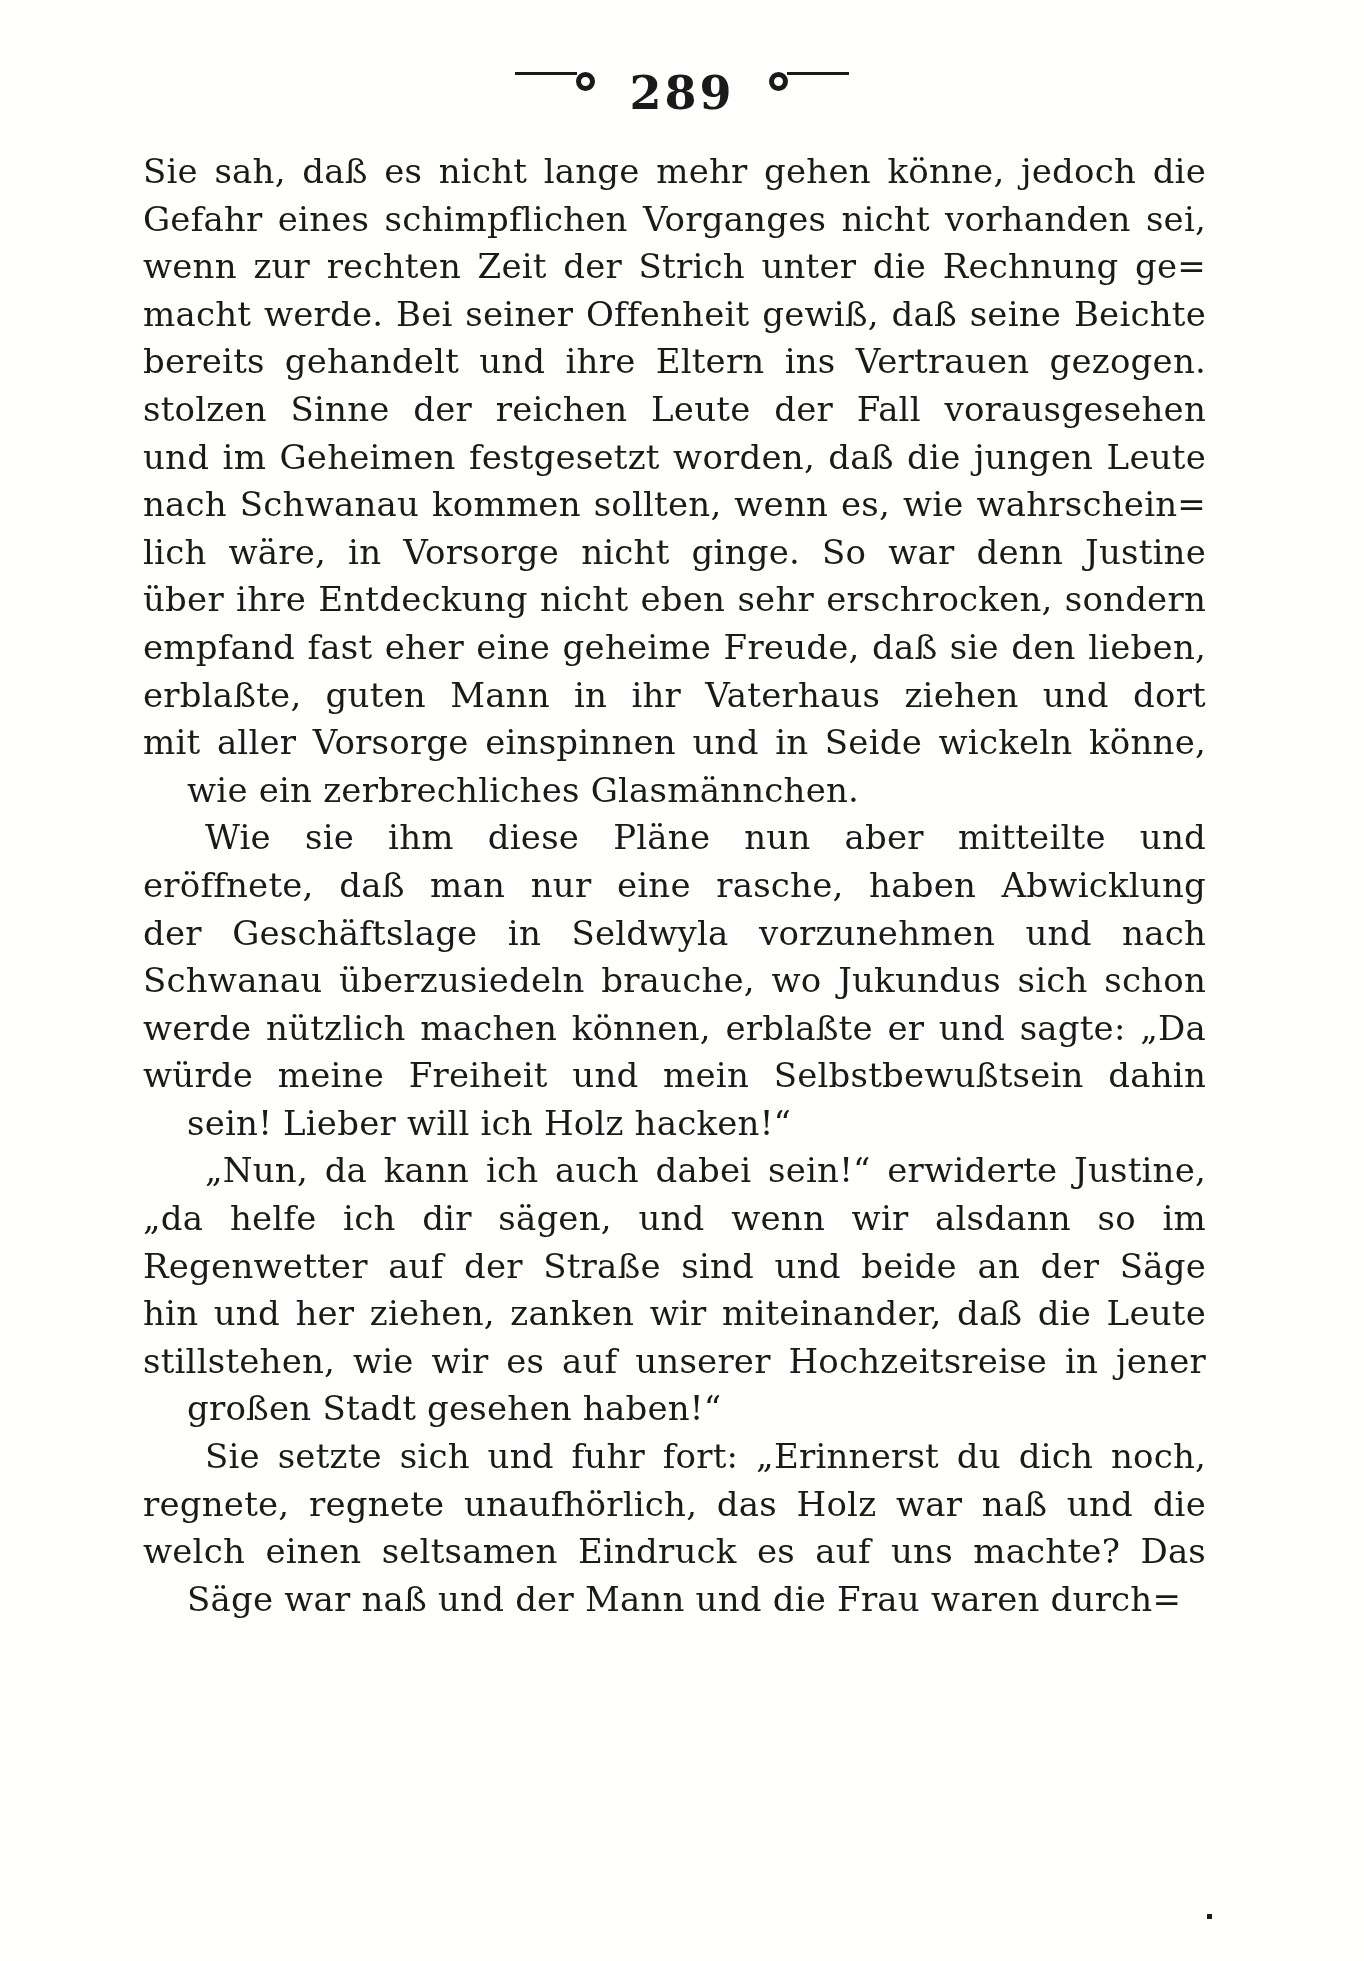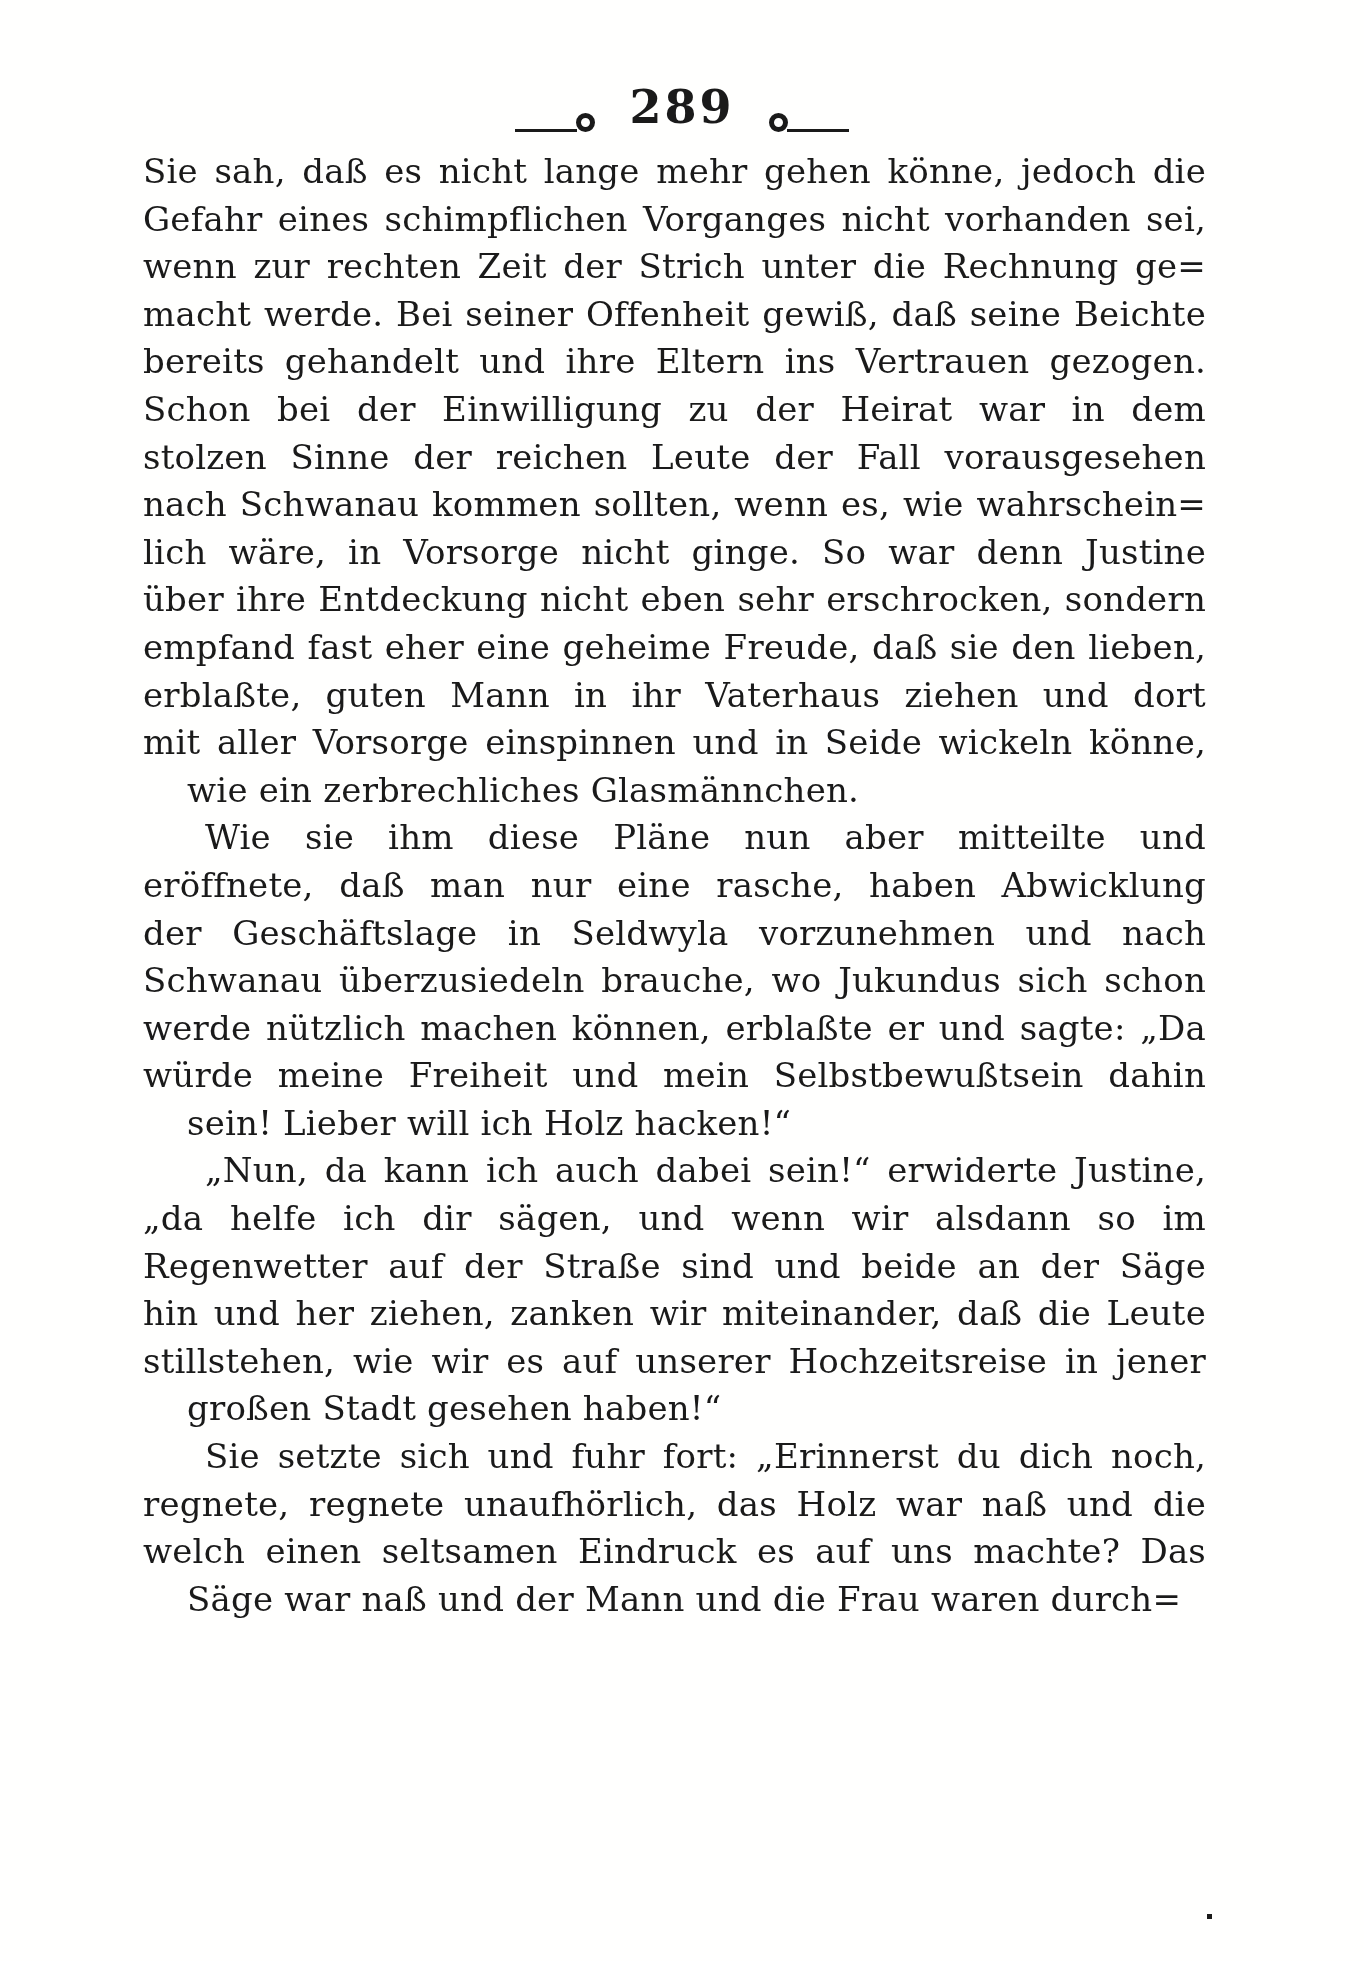--- a/index.html
+++ b/index.html
@@ -20,21 +20,21 @@
     background: #fffffe;
     color: #1a1a1a;
   }
   
   .pagenum-row {
     position: absolute;
     top: 72px;
     left: 0;
     width: 100%;
     display: flex;
-    align-items: flex-end;
+    align-items: flex-start;
     justify-content: center;
     height: 60px;
   }
   .rule {
     display: inline-block;
     width: 62px;
     height: 0;
     border-top: 3px solid #1a1a1a;
   }
   .ring {
@@ -98,22 +98,22 @@
     <span class="ring right"></span>
     <span class="rule"></span>
   </header>
 
   <main class="text-block" id="text-block">
       <div class="line">Sie sah, daß es nicht lange mehr gehen könne, jedoch die</div>
       <div class="line">Gefahr eines schimpflichen Vorganges nicht vorhanden sei,</div>
       <div class="line">wenn zur rechten Zeit der Strich unter die Rechnung ge=</div>
       <div class="line">macht werde. Bei seiner Offenheit gewiß, daß seine Beichte</div>
       <div class="line">bereits gehandelt und ihre Eltern ins Vertrauen gezogen.</div>
-      <div class="line">Schon bei der Einwilligung zu der Heirat war in dem</div>
       <div class="line">stolzen Sinne der reichen Leute der Fall vorausgesehen</div>
+      <div class="line">und im Geheimen festgesetzt worden, daß die jungen Leute</div>
       <div class="line">nach Schwanau kommen sollten, wenn es, wie wahrschein=</div>
       <div class="line">lich wäre, in Vorsorge nicht ginge.  So war denn Justine</div>
       <div class="line">über ihre Entdeckung nicht eben sehr erschrocken, sondern</div>
       <div class="line">empfand fast eher eine geheime Freude, daß sie den lieben,</div>
       <div class="line">erblaßte, guten Mann in ihr Vaterhaus ziehen und dort</div>
       <div class="line">mit aller Vorsorge einspinnen und in Seide wickeln könne,</div>
       <div class="line last">wie ein zerbrechliches Glasmännchen.</div>
       <div class="line indent">Wie sie ihm diese Pläne nun aber mitteilte und</div>
       <div class="line">eröffnete, daß man nur eine rasche, haben Abwicklung</div>
       <div class="line">der Geschäftslage in Seldwyla vorzunehmen und nach</div>

